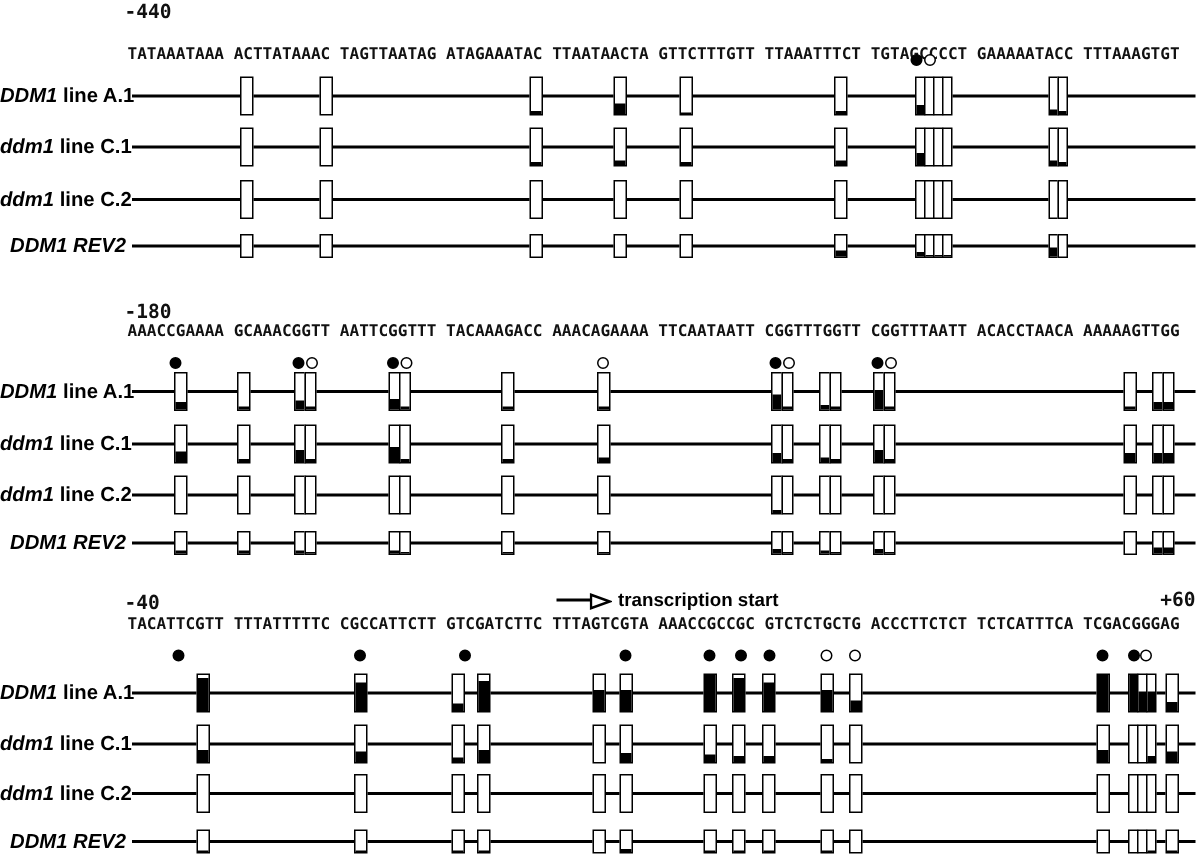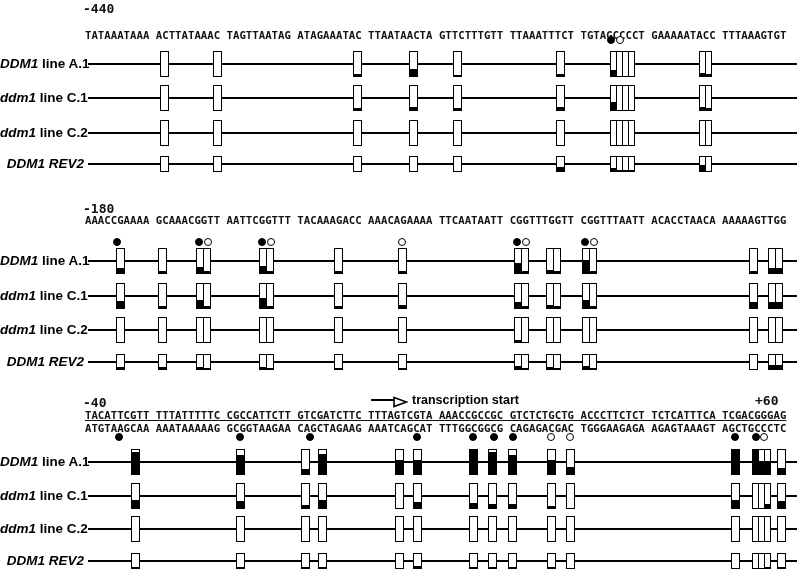--- a/index.html
+++ b/index.html
@@ -326,28 +326,27 @@
       <div class="fill" style="height: 8%;"></div>
     </div>
     <div class="mbox" style="left: 749px; top: 354px; width: 9px; height: 16px;"></div>
     <div class="mbox" style="left: 768px; top: 354px; width: 8px; height: 16px;">
       <div class="fill" style="height: 30%;"></div>
     </div>
     <div class="mbox" style="left: 775px; top: 354px; width: 8px; height: 16px;">
       <div class="fill" style="height: 30%;"></div>
     </div>
     <div class="poslabel" style="left: 83px; top: 396px;">-40</div>
-    <div class="poslabel" style="left: 755px; width: 42px; top: 394px; ">+60</div>
+    <div class="poslabel" style="left: 755px; width: 42px; top: 394px; text-align: right;">+60</div>
     <div class="arrowline" style="left: 371px; top: 399px; width: 23px;"></div>
     <div class="arrowhead" style="left: 393px; top: 394px;"><svg width="15" height="12">
         <polygon points="1,1.5 13.5,6 1,10.5" fill="#fff" stroke="#000" stroke-width="1.6"></polygon>
       </svg></div>
     <div class="arrowlabel" style="left: 412px; top: 393px;">transcription start</div>
-    <div class="seq" style="top: 410px; text-decoration: underline;">TACATTCGTT TTTATTTTTC CGCCATTCTT GTCGATCTTC TTTAGTCGTA AAACCGCCGC GTCTCTGCTG ACCCTTCTCT TCTCATTTCA TCGACGGGAG</div>
-    <div class="seq" style="top: 423px;">ATGTAAGCAA AAATAAAAAG GCGGTAAGAA CAGCTAGAAG AAATCAGCAT TTTGGCGGCG CAGAGACGAC TGGGAAGAGA AGAGTAAAGT AGCTGCCCTC</div>
+    <div class="seq" style="top: 410px;">TACATTCGTT TTTATTTTTC CGCCATTCTT GTCGATCTTC TTTAGTCGTA AAACCGCCGC GTCTCTGCTG ACCCTTCTCT TCTCATTTCA TCGACGGGAG</div>
     <div class="circ filled" style="left: 115px; top: 433px;"></div>
     <div class="circ filled" style="left: 236px; top: 433px;"></div>
     <div class="circ filled" style="left: 306px; top: 433px;"></div>
     <div class="circ filled" style="left: 413px; top: 433px;"></div>
     <div class="circ filled" style="left: 469px; top: 433px;"></div>
     <div class="circ filled" style="left: 490px; top: 433px;"></div>
     <div class="circ filled" style="left: 509px; top: 433px;"></div>
     <div class="circ open" style="left: 547px; top: 433px;"></div>
     <div class="circ open" style="left: 566px; top: 433px;"></div>
     <div class="circ filled" style="left: 731px; top: 433px;"></div>

